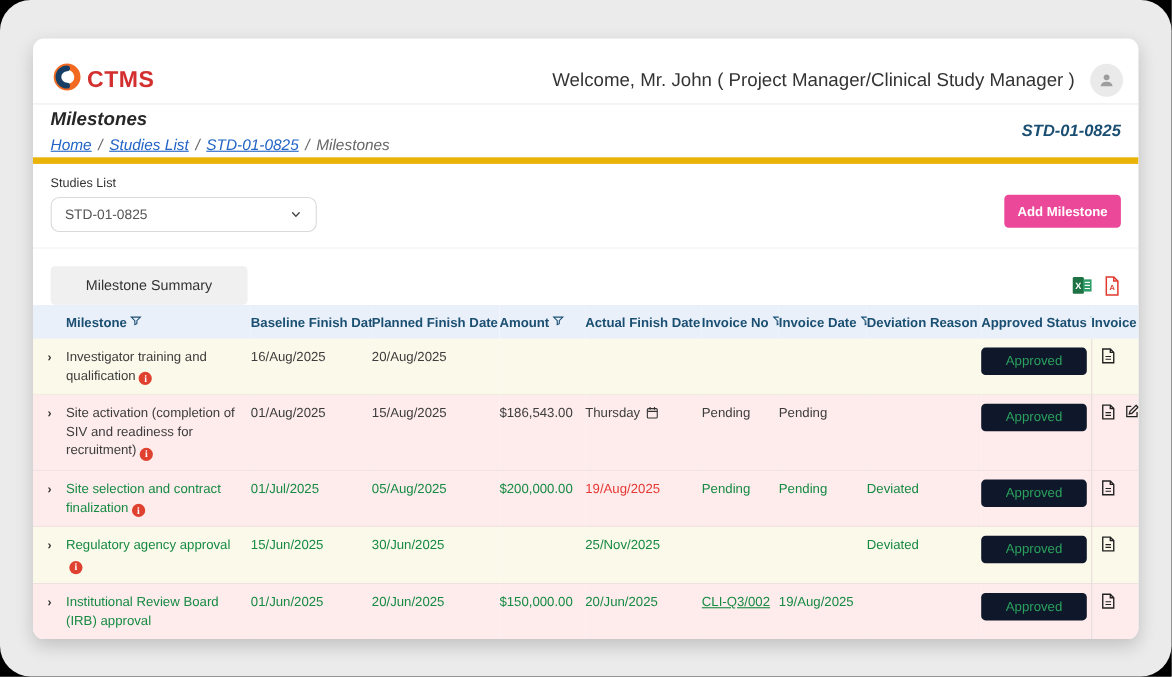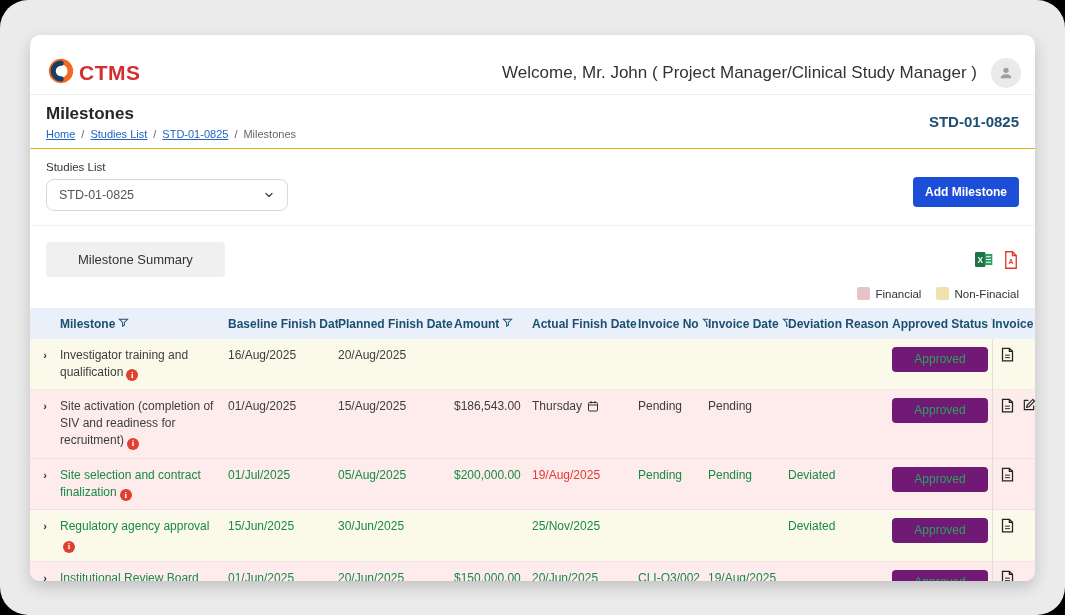--- a/index.html
+++ b/index.html
@@ -16,34 +16,34 @@
     justify-content:space-between; padding:16px 14px 0 16px; border-bottom:1px solid #ececec; }
   .logo { display:flex; align-items:center; gap:3px; }
   .logo-text { font-size:21px; font-weight:800; color:#d32f2f; letter-spacing:.5px; }
   .header-right { display:flex; align-items:center; gap:14px; }
   .welcome { font-size:17px; color:#333; line-height:19px; }
   .avatar { width:30px; height:30px; border-radius:50%; background:#eaeaea;
     display:flex; align-items:center; justify-content:center; cursor:pointer; }
 
   
   .title-row { height:54px; flex:0 0 auto; display:flex; align-items:center;
-    justify-content:space-between; padding:0 16px; border-bottom:1px solid #eab308; }
+    justify-content:space-between; padding:0 16px; border-bottom:6px solid #eab308;font-style:italic; }
   .page-title { font-size:17px; font-weight:bold; color:#262626; margin-bottom:4px; }
-  .breadcrumb { font-size:11px; color:#666; display:flex; gap:6px; align-items:flex-end; }
+  .breadcrumb { font-size:14px; color:#666; display:flex; gap:6px; align-items:flex-end; }
   .crumb-link { color:#2264c5; text-decoration:underline; cursor:pointer; }
   .study-id { font-size:15px; font-weight:bold; color:#1b4f72; }
 
   
   .controls-row { flex:0 0 auto; padding:12px 16px 14px; display:flex;
     justify-content:space-between; align-items:flex-end; border-bottom:1px solid #f2f2f2; }
   .field-label { font-size:11.5px; color:#333; margin-bottom:6px; }
   .select { width:242px; height:32px; border:1px solid #d9d9d9; border-radius:8px;
     display:flex; align-items:center; justify-content:space-between; padding:0 12px;
     font-size:12.5px; color:#555; background:#fff; cursor:pointer; }
-  .btn-primary { background:#1d4ed8; color:#fff; font-size:12px; font-weight:bold;
+  .btn-primary { background:#ec4899; color:#fff; font-size:12px; font-weight:bold;
     padding:8px 12px; border-radius:4px; border:none; cursor:pointer; margin-bottom:4px; }
 
   
   .toolbar-row { flex:0 0 auto; margin-top:16px; padding:0 16px; display:flex;
     justify-content:space-between; align-items:center; }
   .tab { background:#f0f0f0; border-radius:4px; padding:10px 32px; font-size:13px;
     color:#333; cursor:pointer; }
   .search-wrap { display:flex; align-items:center; gap:10px; }
   .search { width:286px; height:36px; background:#f3f3f3; border:none; border-radius:18px;
     padding:0 16px; font-size:13px; color:#555; outline:none;
@@ -69,21 +69,21 @@
   tr.nonfin { background:#fbf9e9; }
   tr.fin { background:#fdeceb; }
   tr.green td { color:#178a44; }
   .red { color:#e53935 !important; }
   .c-exp { text-align:center; padding-right:0 !important; }
   .exp { font-size:11px; font-weight:bold; color:#333; cursor:pointer; }
   .info-badge { display:inline-flex; width:12px; height:12px; border-radius:50%;
     background:#df4030; color:#fff; font-size:9px; font-weight:bold; align-items:center;
     justify-content:center; font-family:"Liberation Serif", serif; margin-left:3px;
     vertical-align:-2px; cursor:pointer; }
-  .badge { display:inline-block; background:#701a75; color:#2aa15d; font-size:12px;
+  .badge { display:inline-block; background:#0f172a; color:#2aa15d; font-size:12px;
     padding:4px 0; width:96px; text-align:center; border-radius:4px; }
   .c-actions { border-left:1px solid #e6dcdc; }
   .action-icons { display:flex; gap:8px; padding-left:8px; }
   .action-icons span { cursor:pointer; }
   .inv-link { text-decoration:underline; cursor:pointer; }
   .cal { margin-left:5px; vertical-align:-2px; }
 </style>
 </head>
 <body>
 
@@ -156,30 +156,20 @@
         <span class="icon-btn">
           <svg width="16" height="18" viewBox="0 0 20 24" fill="none" stroke="#e0392b" stroke-width="1.8">
             <path d="M3 1h9l5 5v17H3z"></path>
               <path d="M12 1v5h5"></path>
             <text x="10" y="17" font-size="9" fill="#e0392b" stroke="none" font-weight="bold" text-anchor="middle" font-family="Liberation Sans, sans-serif">A</text>
           </svg>
         </span>
       </div>
     </div>
 
-    <div class="legend-row">
-      <span class="legend-item">
-        <span class="swatch" style="background:#e4c4c9;"></span>
-        <span>Financial</span>
-      </span>
-      <span class="legend-item">
-        <span class="swatch" style="background:#f0e2ae;"></span>
-        <span>Non-Finacial</span>
-      </span>
-    </div>
 
     <table>
       <colgroup>
         <col style="width:30px">
           <col style="width:168px">
           <col style="width:110px">
         <col style="width:116px">
           <col style="width:78px">
           <col style="width:106px">
         <col style="width:70px">

